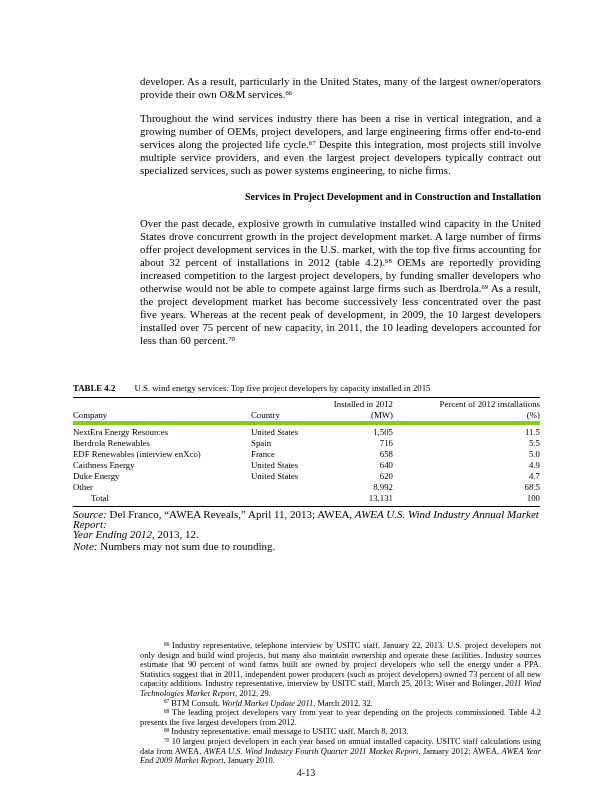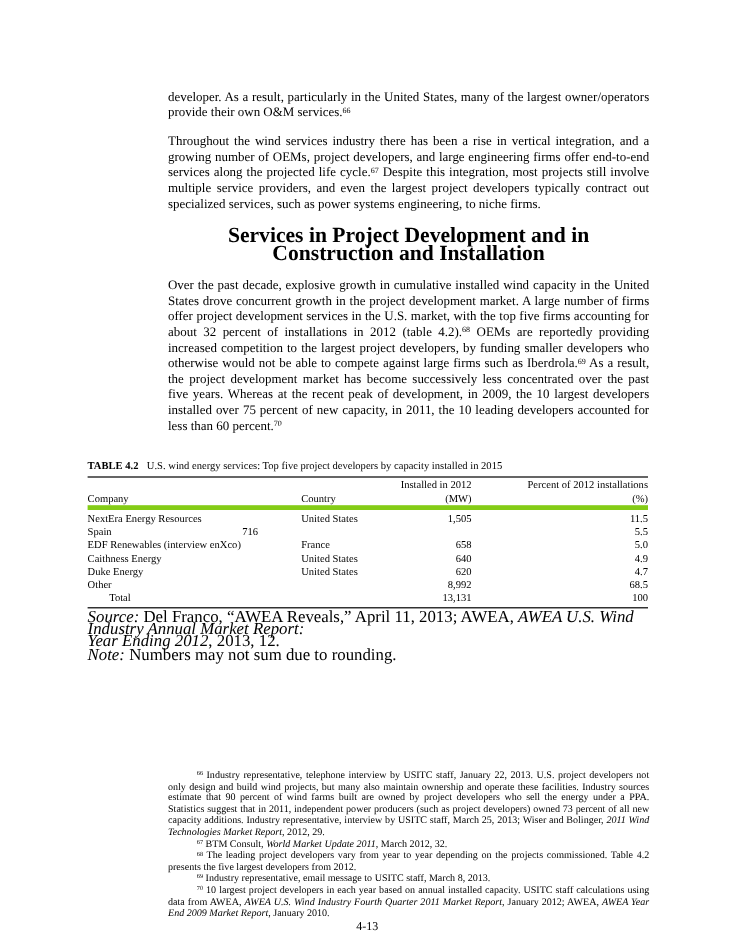--- a/index.html
+++ b/index.html
@@ -23,48 +23,48 @@
 
   
   .main-text {
     position: absolute;
     left: 140px; top: 75px; width: 401px;
     font-size: 10.8px; line-height: 13px;
     text-align: justify;
   }
   .para { margin-bottom: 11px; }
   .heading {
-    font-size: 18px; line-height: 15px;
+    font-size: 10px; line-height: 15px;
     font-weight: bold;
-    text-align: center;
+    text-align: right;
     margin: 12px 0 13px 0;
   }
 
   
   .table-block {
     position: absolute;
     left: 73px; top: 383px; width: 467px;
     font-size: 8.8px; line-height: 11px;
   }
   .caption { padding-bottom: 3px; }
-  .caption .b { margin-right: 7px; }
+  .caption .b { margin-right: 19px; }
   .thead {
     border-top: 1px solid #000;
     border-bottom: 4px solid #84cc16;
     padding: 1px 0;
   }
   .trow { display: flex; line-height: 10.5px; }
   .tbody { padding: 2px 0 2px 0; border-bottom: 1px solid #000; }
   .tbody .trow { line-height: 11px; }
   .c-company { width: 178px; }
   .c-country { width: 70px; }
   .c-installed { width: 72px; text-align: right; }
   .c-percent { flex: 1; text-align: right; }
   .trow.total .c-company { padding-left: 18px; font-family: Liberation Serif, serif; }
-  .src { margin-top: 3px; font-size: 14px; line-height: 9.8px; }
+  .src { margin-top: 3px; font-size: 11px; line-height: 9.8px; }
   .note { }
 
   
   .footnotes {
     position: absolute;
     left: 140px; top: 641px; width: 401px;
     font-size: 8.4px; line-height: 9.6px;
     text-align: justify;
   }
   .footnote { text-indent: 24px; }
@@ -108,20 +108,21 @@
       </div>
     </div>
     <div class="tbody" id="table-rows">
         <div class="trow">
           <span class="c-company">NextEra Energy Resources</span>
           <span class="c-country">United States</span>
           <span class="c-installed">1,505</span>
           <span class="c-percent">11.5</span>
         </div>
         <div class="trow">
+          <span class="c-company">Iberdrola Renewables</span>
           <span class="c-country">Spain</span>
           <span class="c-installed">716</span>
           <span class="c-percent">5.5</span>
         </div>
         <div class="trow">
           <span class="c-company">EDF Renewables (interview enXco)</span>
           <span class="c-country">France</span>
           <span class="c-installed">658</span>
           <span class="c-percent">5.0</span>
         </div>

